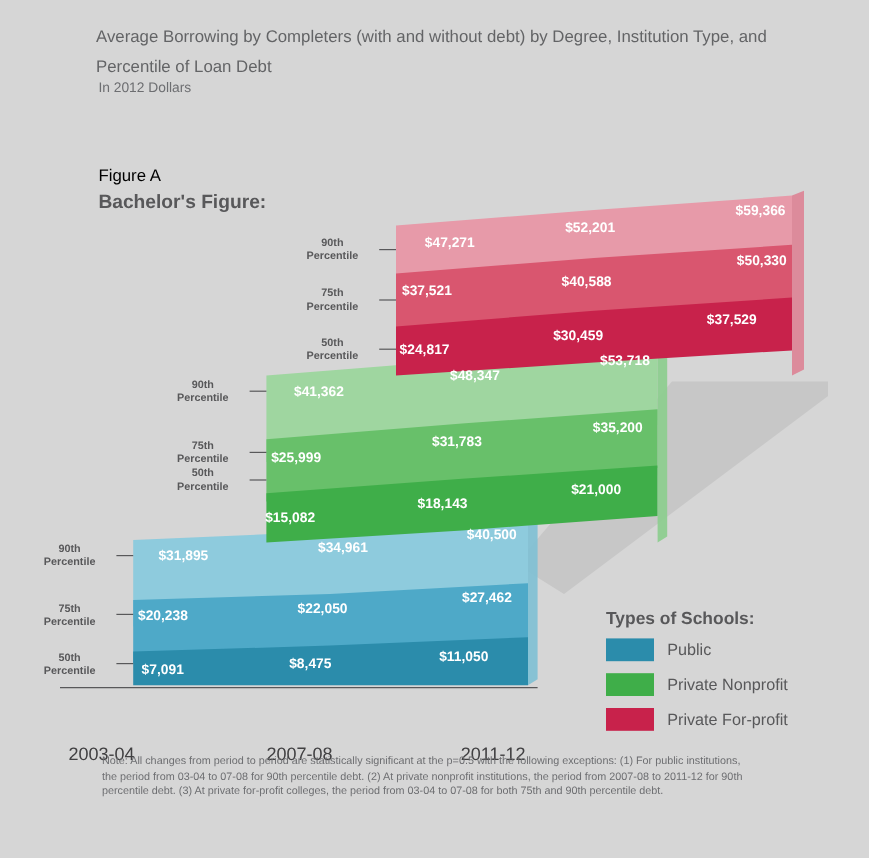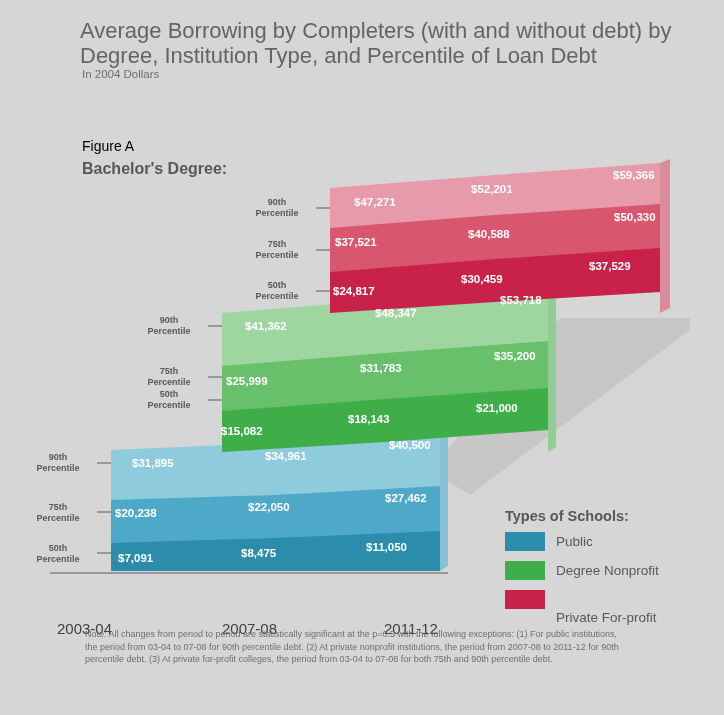--- a/index.html
+++ b/index.html
@@ -8,21 +8,21 @@
     background:#d6d6d6;
     font-family:"Liberation Sans", sans-serif;
     color:#58585a;
     overflow:hidden;
     position:relative;
   }
   .wrap{position:relative;width:724px;height:715px;}
 
   .title{
     position:absolute;left:80px;top:18px;width:620px;
-    font-size:22px;line-height:25px;color:#636466;font-weight:400;
+    font-size:14px;line-height:25px;color:#636466;font-weight:400;
   }
   .subtitle{
     position:absolute;left:82px;top:68px;
     font-size:11.5px;color:#6d6e71;
   }
   .figlabel{
     position:absolute;left:82px;top:138px;
     font-size:14px;color:#000000;
   }
   .degreelabel{
@@ -65,23 +65,23 @@
     font-size:11.5px;font-weight:bold;fill:#ffffff;
     font-family:"Liberation Sans", sans-serif;
   }
 </style>
 </head>
 <body>
 
 <div class="wrap">
 
   <div class="title">Average Borrowing by Completers (with and without debt) by Degree, Institution Type, and Percentile of Loan Debt</div>
-  <div class="subtitle">In 2004 Dollars</div>
+  <div class="subtitle">In 2012 Dollars</div>
   <div class="figlabel">Figure A</div>
-  <div class="degreelabel">Bachelor's Degree:</div>
+  <div class="degreelabel">Bachelor's Figure:</div>
 
   <svg class="chart" viewBox="0 0 724 715">
 
     <polygon points="430,470 560,318 690,318 690,330 470,495" fill="#c2c2c2" opacity="0.75"></polygon>
 
     <g>
 
       <polygon points="111,450 275,443 440,432 440,497 275,512 111,522" fill="#8ecbdd"></polygon>
 
       <polygon points="111,500 275,495 440,486 440,534 275,546 111,553" fill="#4ea9c8"></polygon>
@@ -177,19 +177,19 @@
   <div class="axis-year y1">2003-04</div>
   <div class="axis-year y2">2007-08</div>
   <div class="axis-year y3">2011-12</div>
 
   <div class="legend-title">Types of Schools:</div>
 
   <div class="legend-sw" style="top:532px;background:#2b8cab;"></div>
   <div class="legend-item legend-txt" style="top:534px;text-align:center;">Public</div>
 
   <div class="legend-sw" style="top:561px;background:#3fae49;"></div>
-  <div class="legend-item legend-txt" style="top:563px;">Degree Nonprofit</div>
+  <div class="legend-item legend-txt" style="top:563px;">Private Nonprofit</div>
 
   <div class="legend-sw" style="top:590px;background:#c8224b;"></div>
-  <div class="legend-item legend-txt" style="top:592px;margin-top:18px;">Private For-profit</div>
+  <div class="legend-item legend-txt" style="top:592px;">Private For-profit</div>
 
   <div class="note">Note: All changes from period to period are statistically significant at the p=0.5 with the following exceptions: (1) For public institutions, the period from 03-04 to 07-08 for 90th percentile debt. (2) At private nonprofit institutions, the period from 2007-08 to 2011-12 for 90th percentile debt. (3) At private for-profit colleges, the period from 03-04 to 07-08 for both 75th and 90th percentile debt.</div>
 </div>
 
 </body></html>

